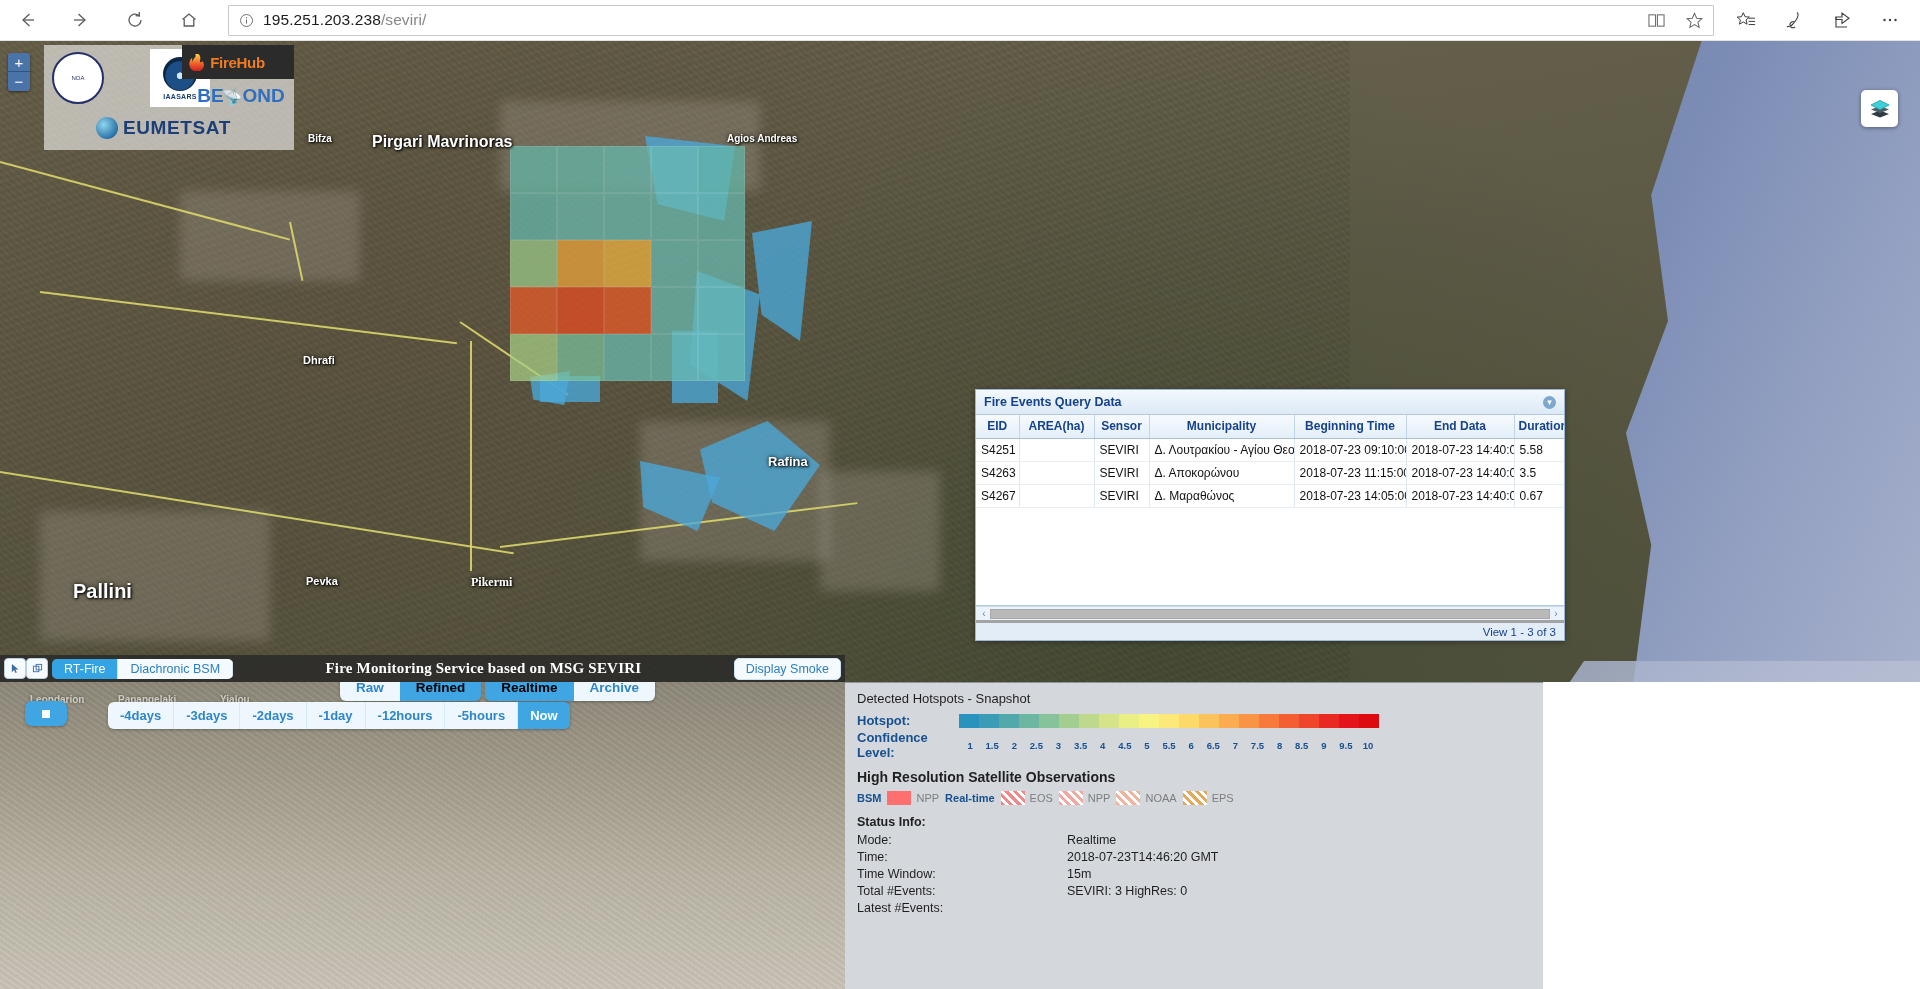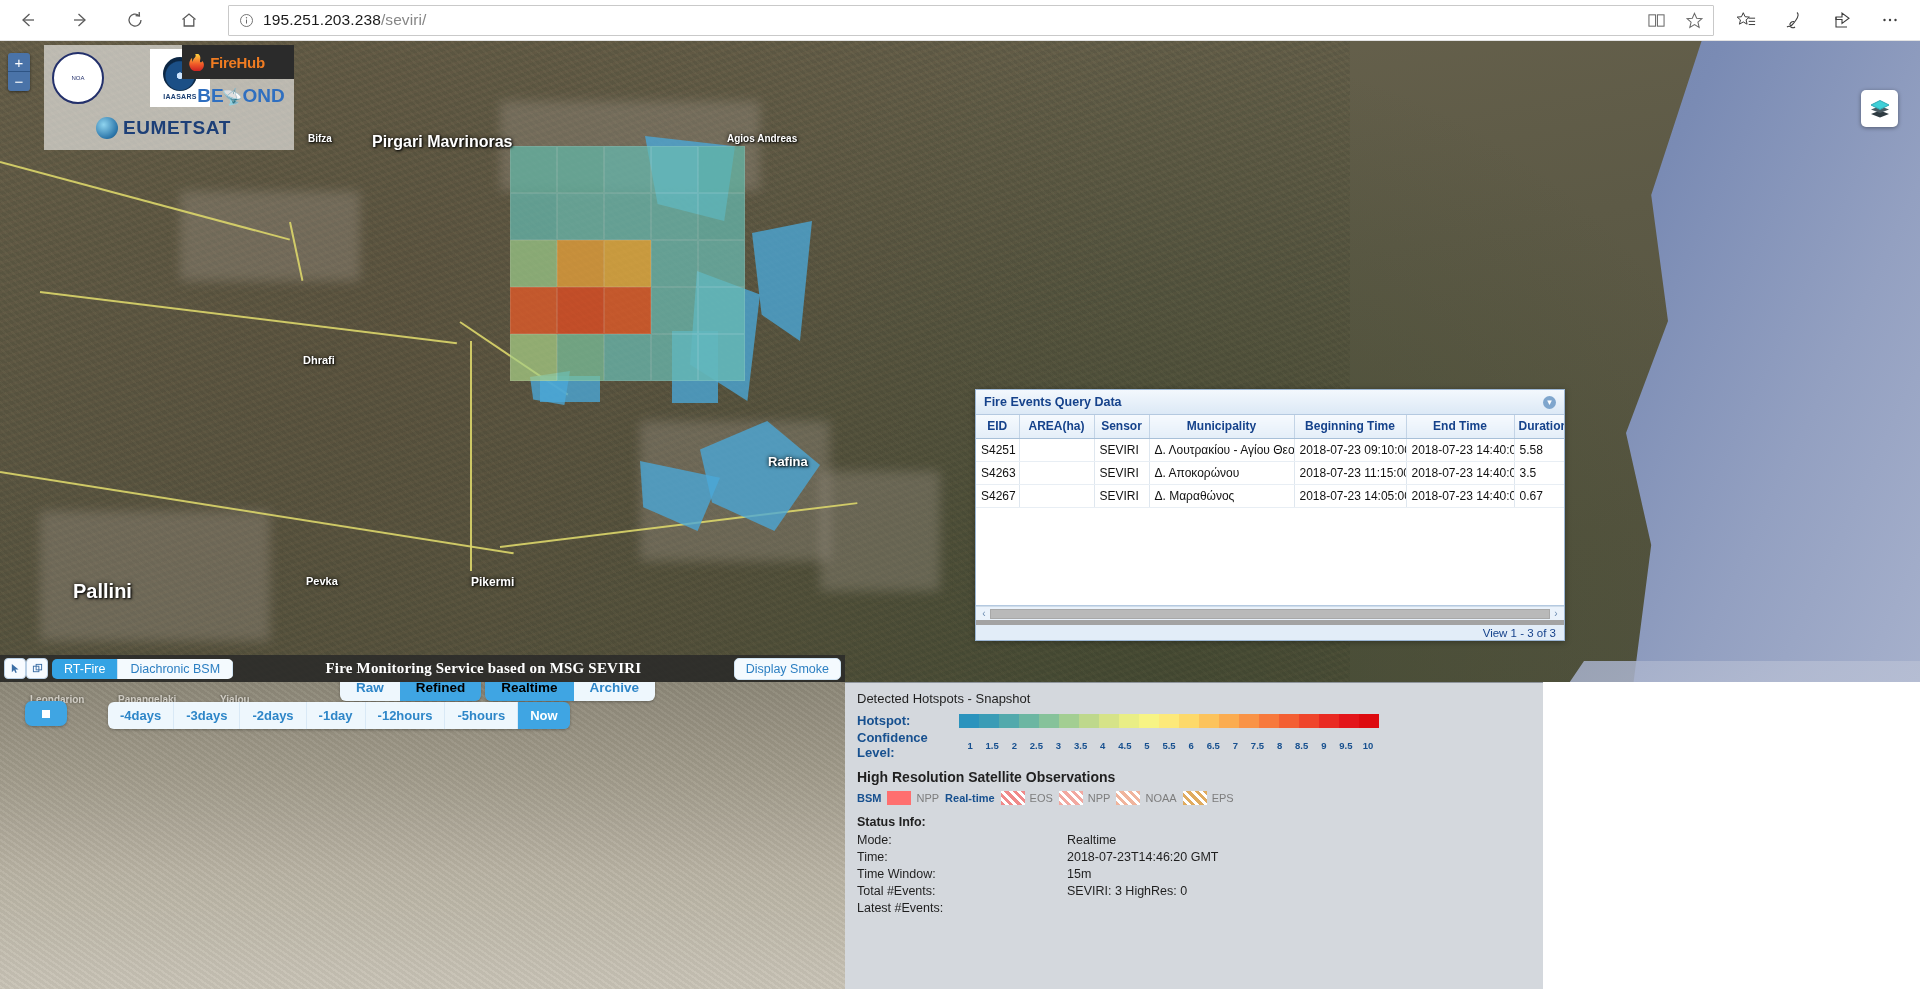--- a/index.html
+++ b/index.html
@@ -176,21 +176,21 @@
     white-space:nowrap; overflow:hidden;
   }
   .fe-body{ flex:1; background:#fff; border-bottom:1px solid #b4c9e0; overflow:hidden;}
   .hscroll{
     height:14px; background:#eaf2fb; display:flex; align-items:center;
     padding:0 2px; border-top:1px solid #cedcea;
   }
   .hscroll .arr{ width:12px; text-align:center; color:#6b8ab0; font-size:10px; }
   .hscroll .track{ flex:1; height:10px; background:#b9b9b9; border:1px solid #a8a8a8;}
   .panel-ft{
-    height:20px; background:#e2edf8; border-top:5px solid #a3a3a3;
+    height:20px; background:#e2edf8; border-top:3px solid #a3a3a3;
     display:flex; align-items:center; justify-content:flex-end;
     padding-right:8px; color:#15428b; font-size:11.5px;
   }
 
   
   .maptoolbar{
     position:absolute; left:0; top:614px; width:845px; height:27px;
     background:rgba(40,40,40,.82); display:flex; align-items:center; gap:0;
     padding-left:4px;
   }
@@ -456,21 +456,21 @@
       </svg>
     </div>
 
     <div class="map-label" style="left:308px; top:92px;  font-size:10px;">Bifza</div>
     <div class="map-label" style="left:372px; top:92px;  font-size:16px;">Pirgari Mavrinoras</div>
     <div class="map-label" style="left:727px; top:92px;  font-size:10px;">Agios Andreas</div>
     <div class="map-label" style="left:303px; top:313px; font-size:11px;">Dhrafi</div>
     <div class="map-label" style="left:768px; top:413px; font-size:13px;">Rafina</div>
     <div class="map-label" style="left:73px;  top:539px; font-size:20px;">Pallini</div>
     <div class="map-label" style="left:306px; top:534px; font-size:11px;">Pevka</div>
-    <div class="map-label" style="left:471px; top:534px; font-size:12px;">Pikermi</div>
+    <div class="map-label" style="left:471px; top:534px; font-size:12px;font-family:Liberation Serif, serif;">Pikermi</div>
 
     <div class="panel">
       <div class="panel-hd">
         <div class="t">Fire Events Query Data</div>
         <div class="collapse">▾</div>
       </div>
       <div class="fe-body">
         <table class="fe">
           <colgroup>
             <col style="width:43px">
@@ -481,21 +481,21 @@
               <col style="width:108px">
               <col style="width:52px">
           </colgroup>
           <thead>
             <tr>
               <th>EID</th>
               <th>AREA(ha)</th>
               <th>Sensor</th>
               <th>Municipality</th>
               <th>Beginning Time</th>
-              <th>End Time</th>
+              <th>End Data</th>
               <th>Duration</th>
             </tr>
           </thead>
           <tbody>
             <tr>
               <td>S4251</td>
               <td></td>
               <td>SEVIRI</td>
               <td>Δ. Λoυτρακίου - Αγίου Θεοδώρω</td>
               <td>2018-07-23 09:10:00</td>

